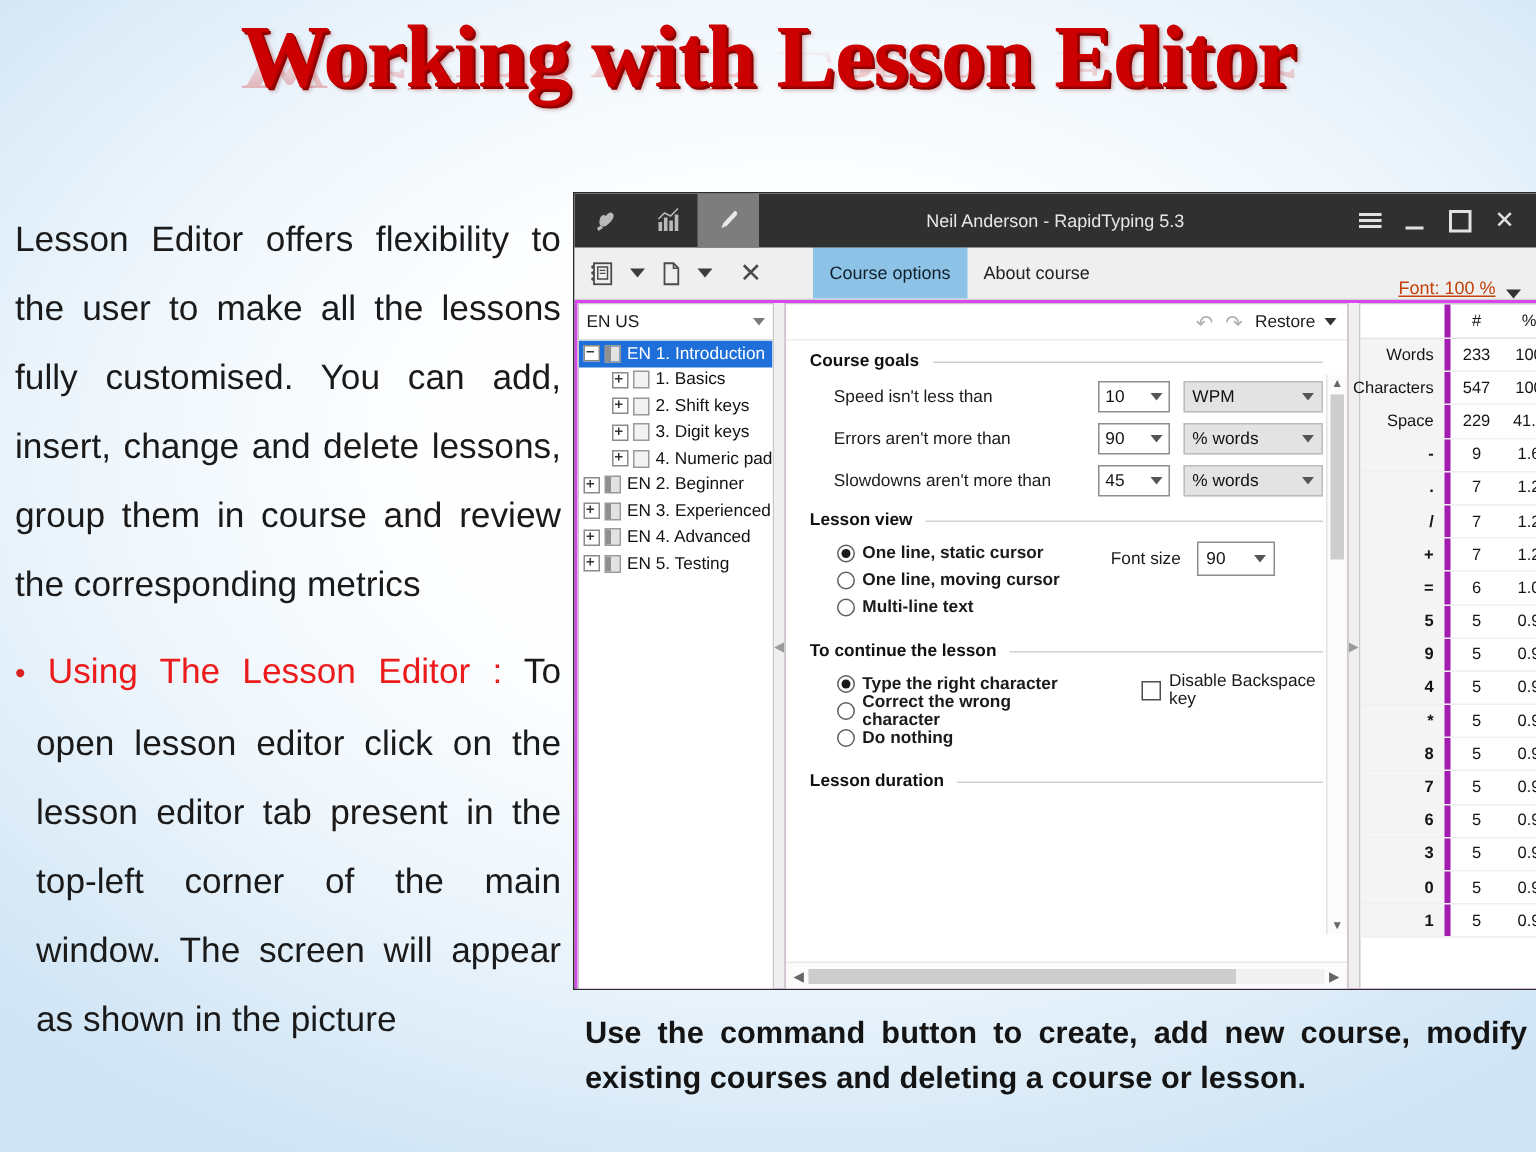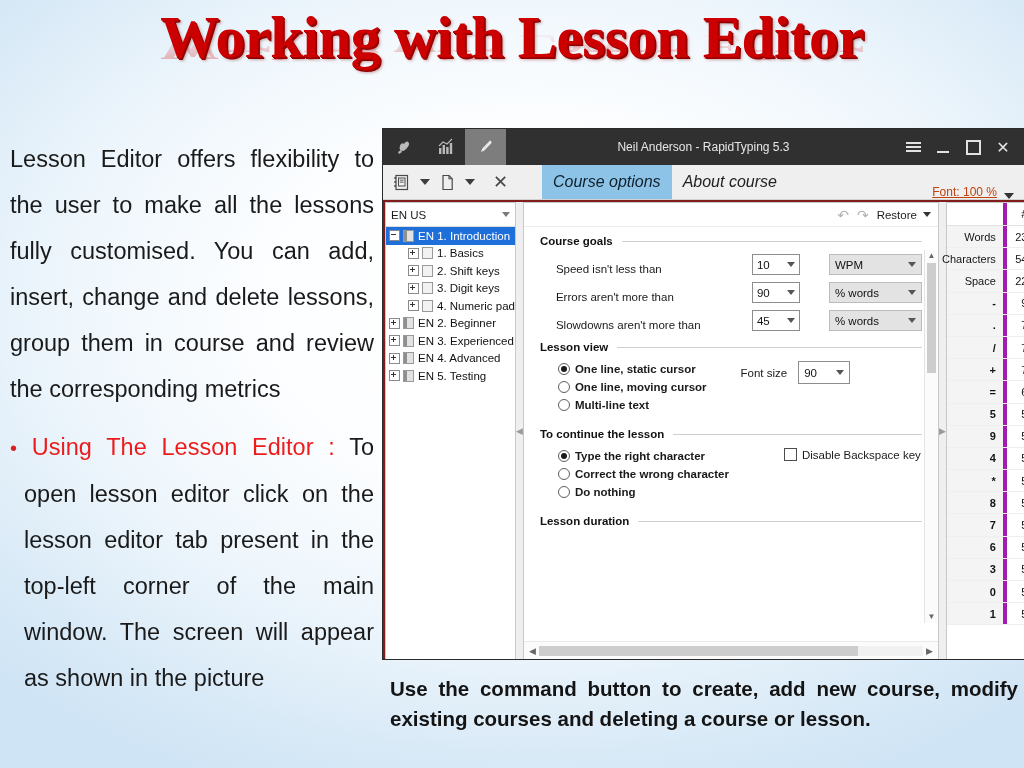--- a/index.html
+++ b/index.html
@@ -192,42 +192,41 @@
     flex: 1;
     display: flex;
     align-items: stretch;
     height: 34px;
     background: #efefef;
     margin-left: 4px;
   }
   .tab {
     padding: 0 11px;
     display: flex; align-items: center;
-    font-size: 16px;
+    font-size: 12px;
     color: #222;
-    font-style: italic;
   }
   .tab.active {
     background: #8ec3e8;
     color: #10212c;
   }
   .font-zoom {
     margin-left: auto;
     display: flex; align-items: flex-end;
     font-size: 12px; color: #c2410c;
     padding-right: 10px;
     text-decoration: underline;
   }
   .font-zoom .caret-dn { margin-left: 7px; margin-right: 0; border-top-color: #333; }
 
   
   .app-body {
     display: flex;
     height: 460px;
-    background: #7f1d1d;
+    background: #d946ef;
     padding: 2px 2px 0 2px;
     box-sizing: border-box;
   }
 
   
   .tree-panel {
     width: 152px;
     background: #fff;
     border: 1px solid #c8c8c8;
     box-sizing: border-box;
@@ -341,24 +340,23 @@
   .group { margin-bottom: 2px; }
   .group-title {
     display: flex; align-items: center;
     font-size: 11.5px; font-weight: bold; color: #111;
     margin-bottom: 7px;
   }
   .group-title .rule {
     flex: 1; height: 1px; background: #cfcfcf; margin-left: 9px;
   }
   .goal-row {
-    display: flex; align-items: flex-end;
+    display: flex; align-items: center;
     margin: 0 0 7px 0;
     padding-left: 16px;
-    gap: 20px;
   }
   .goal-label { font-size: 11.5px; color: #1a1a1a; width: 176px; }
   .spin {
     width: 48px; height: 21px;
     border: 1px solid #8d8d8d;
     background: #fff;
     display: flex; align-items: center;
     padding: 0 4px;
     box-sizing: border-box;
     font-size: 11.5px; color: #111;

